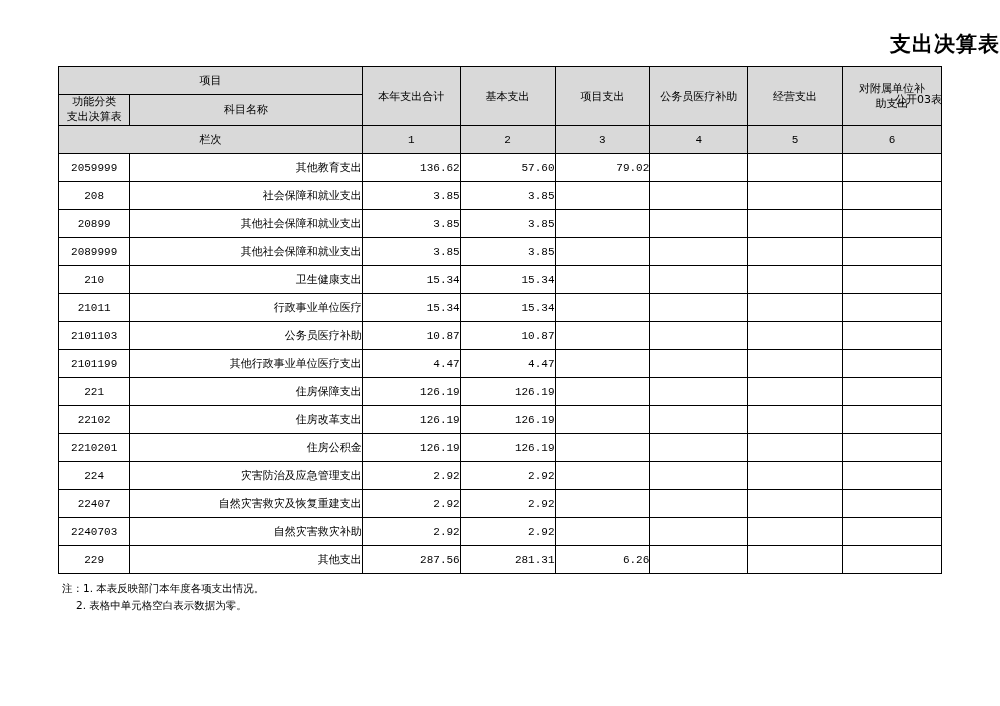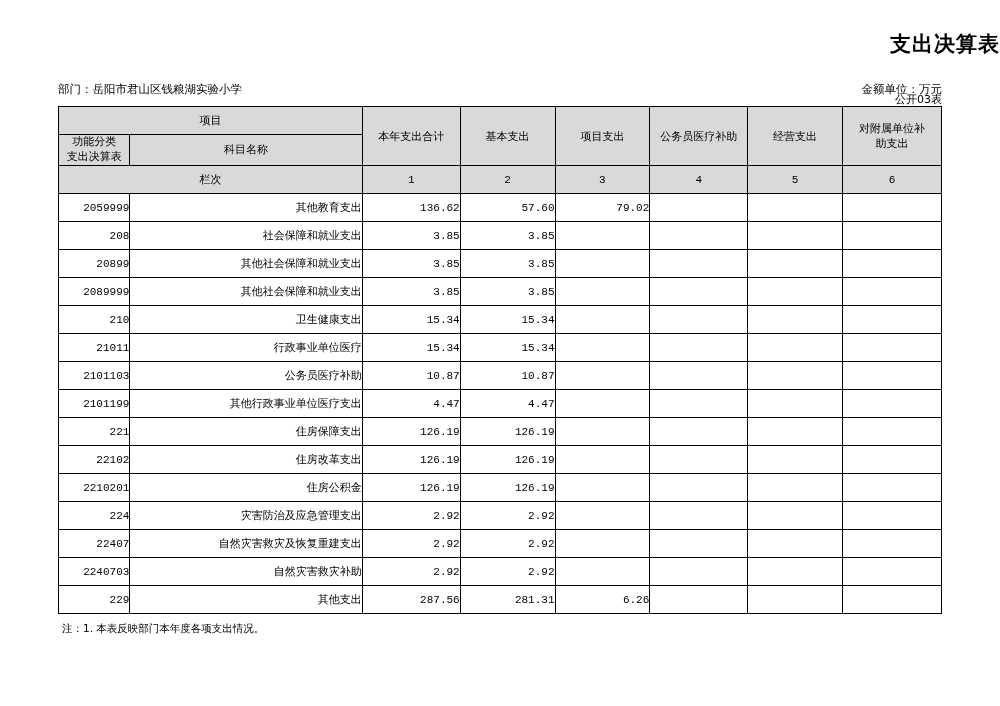--- a/index.html
+++ b/index.html
@@ -75,21 +75,21 @@
     text-align: center;
   }
   .hdr-top {
     height: 20px;
   }
   .hdr-sub {
     height: 54px;
     line-height: 15px;
   }
   .col-num {
-    text-align: right;
+    text-align: center;
     font-size: 11px;
   }
   .col-name {
     text-align: right;
     padding-left: 6px;
   }
   .num {
     text-align: right;
     padding-right: 8px;
   }
@@ -114,24 +114,20 @@
 </style>
 </head>
 <body>
 
 <div class="page">
 
   <div class="doc-title">支出决算表</div>
 
   <div class="meta-right">公开03表</div>
 
-  <div class="meta-row">
-    <span class="meta-left">部门：岳阳市君山区钱粮湖实验小学</span>
-    <span class="meta-unit">金额单位：万元</span>
-  </div>
 
   <table class="main">
     <colgroup>
       <col style="width:70px">
       <col style="width:228px">
       <col style="width:96px">
       <col style="width:93px">
       <col style="width:93px">
       <col style="width:96px">
       <col style="width:93px">
@@ -316,15 +312,16 @@
           <td class="num">6.26</td>
           <td class="num"></td>
           <td class="num"></td>
           <td class="num"></td>
         </tr>
       </tbody>
   </table>
 
   <div class="notes">
     <div>注：1. 本表反映部门本年度各项支出情况。</div>
+    <div class="note2">2. 表格中单元格空白表示数据为零。</div>
   </div>
 
 </div>
 
 </body></html>

